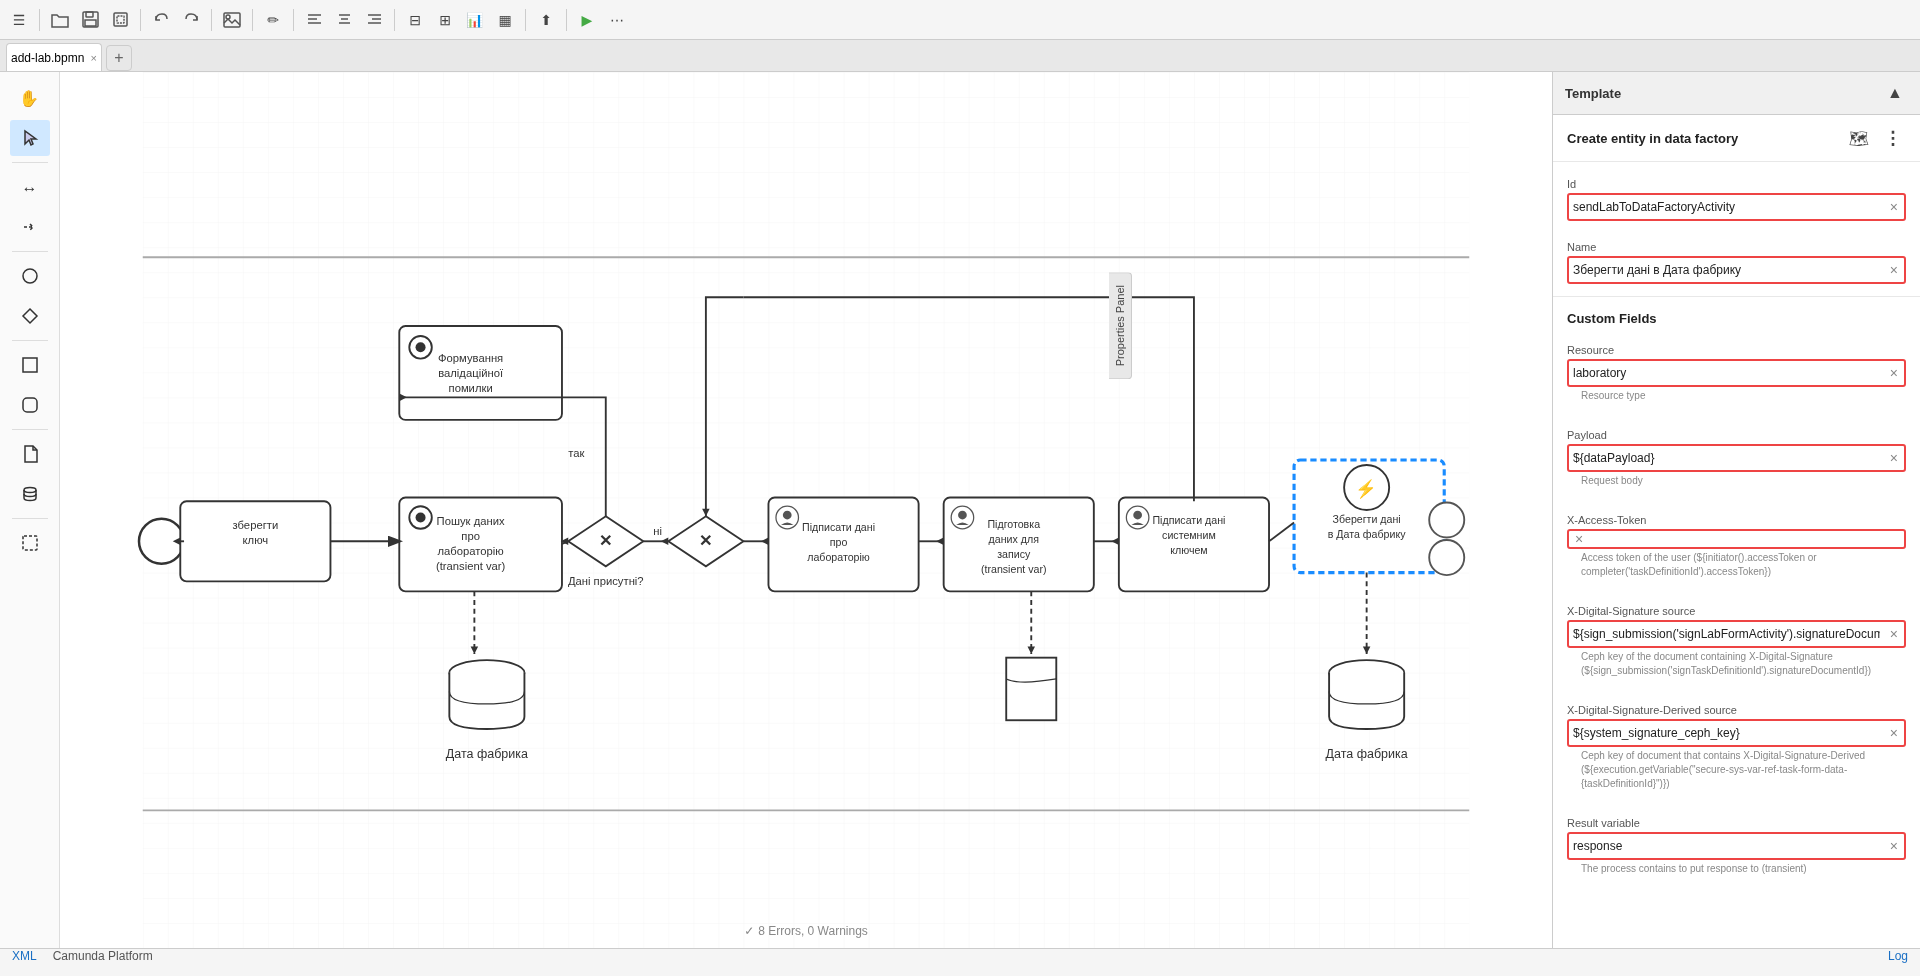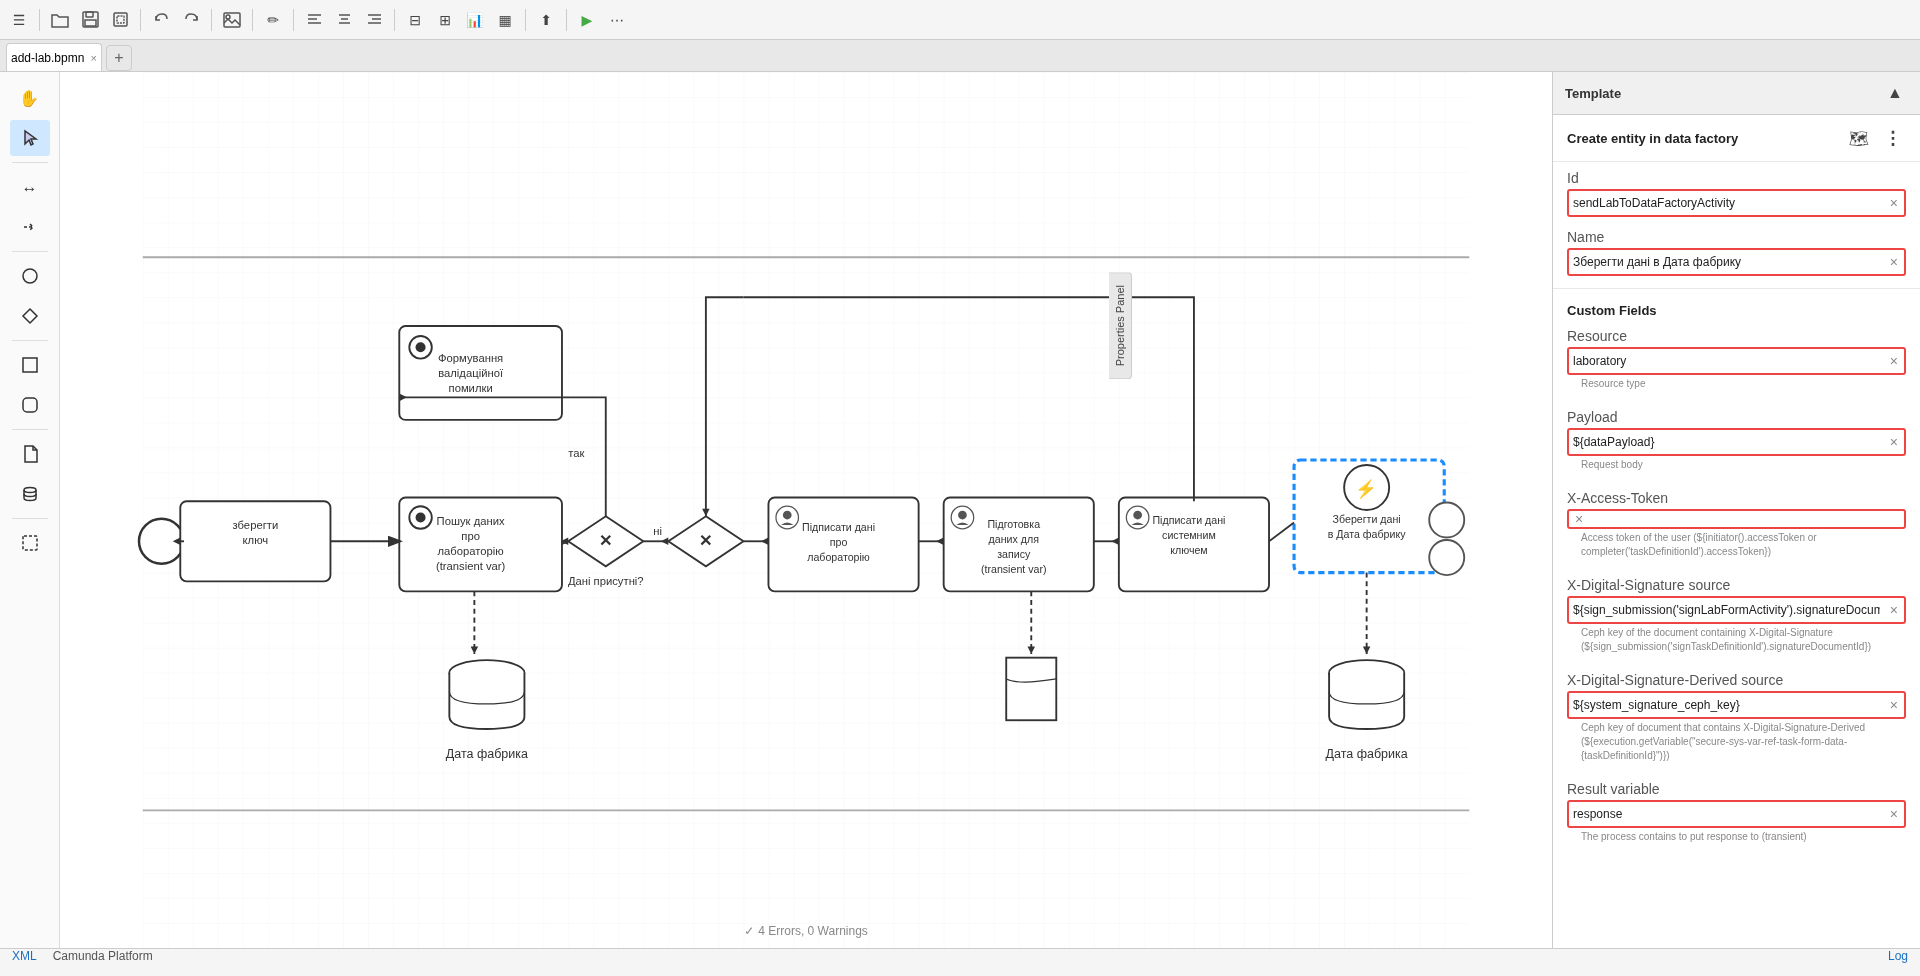--- a/index.html
+++ b/index.html
@@ -132,23 +132,24 @@
       color: #222;
       display: flex;
       align-items: center;
       justify-content: space-between;
     }
 
     .prop-field {
       padding: 4px 14px 8px;
     }
     .prop-field-label {
-      font-size: 14px;
+      font-size: 11px;
       color: #555;
       margin-bottom: 3px;
+      margin-top: 8px;
     }
     .prop-field-input-wrap {
       border: 2px solid #e44;
       border-radius: 3px;
       display: flex;
       align-items: center;
       background: #fff;
     }
     .prop-field-input {
       flex: 1;
@@ -511,21 +512,21 @@
         </marker>
       </defs>
     </svg>
 
     <div id="prop-panel-tab">
       <span>Properties Panel</span>
     </div>
 
     <div id="canvas-status">
       <span style="color:#888;">✓</span>
-      <span style="color:#888;">4 Errors, 0 Warnings</span>
+      <span style="color:#888;">8 Errors, 0 Warnings</span>
     </div>
   </div>
 
   <div id="properties">
     <div id="properties-header">
       <span id="properties-title">Template</span>
       <button class="toolbar-btn" style="font-size:16px;">▲</button>
     </div>
 
     <div id="properties-content">

